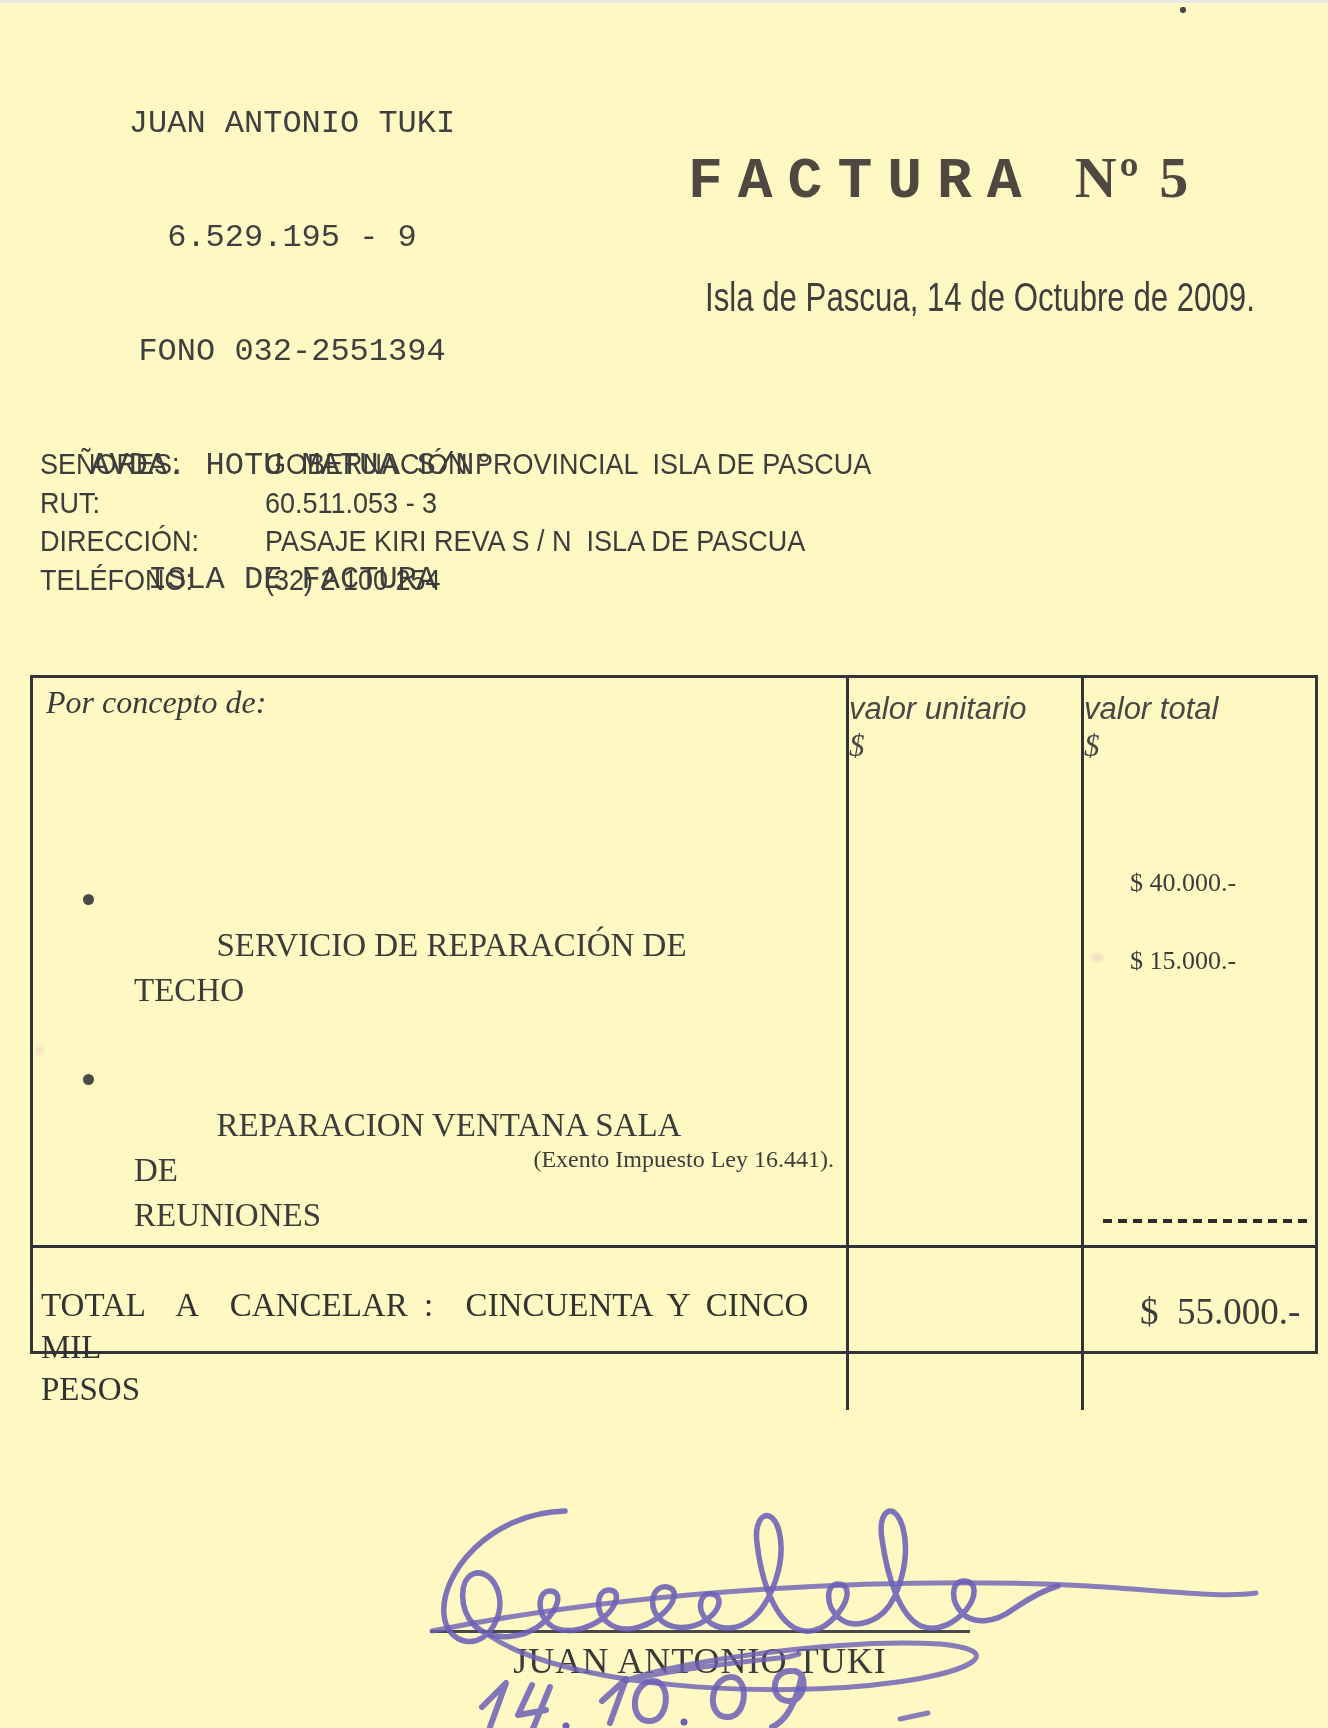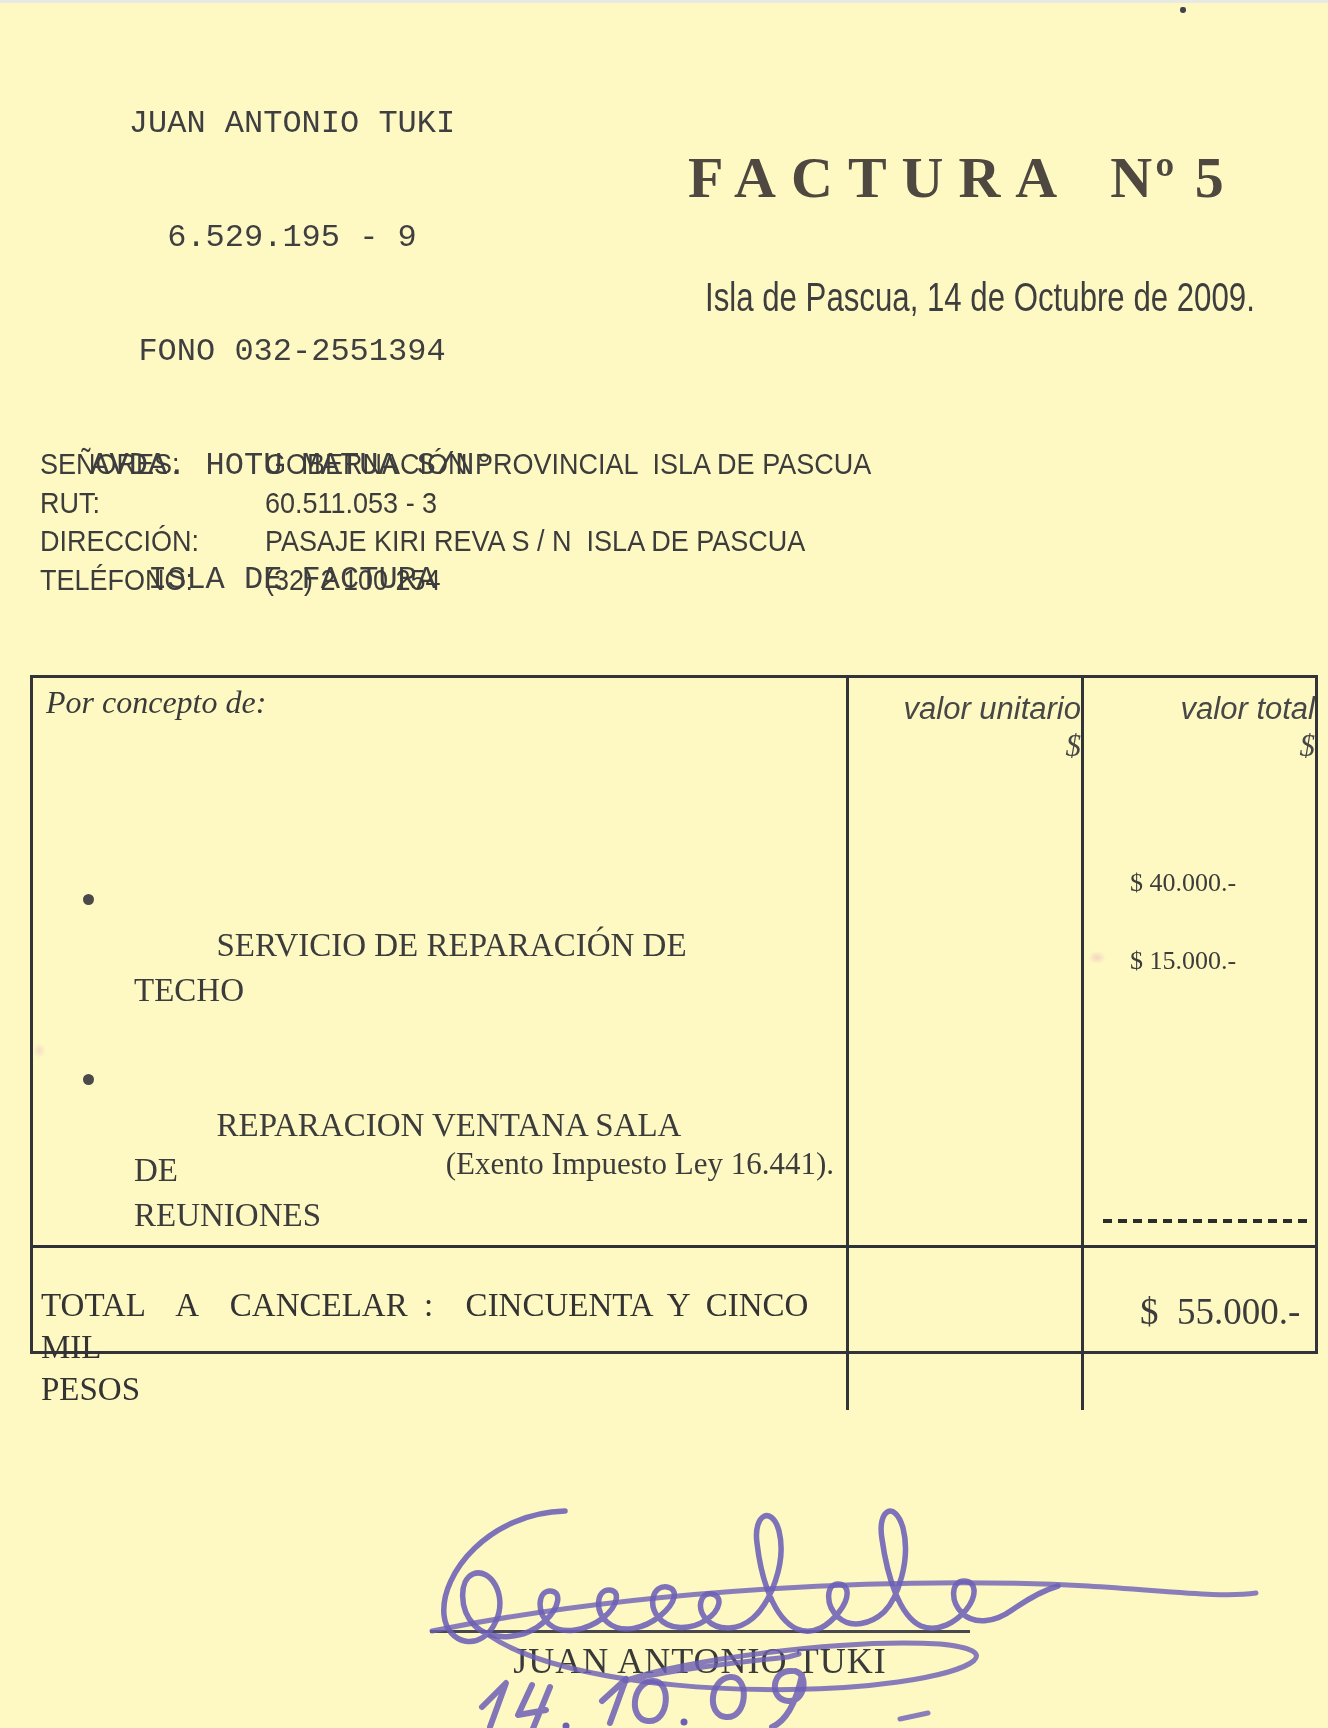--- a/index.html
+++ b/index.html
@@ -15,21 +15,21 @@
     position:absolute;left:82px;top:26px;width:420px;text-align:center;
     font-family:"Liberation Mono",monospace;font-size:32px;line-height:38px;
     color:#3f3f41;letter-spacing:0px;white-space:pre;
   }
 
   
   .title{
     position:absolute;left:688px;top:146px;line-height:1;white-space:nowrap;
     font-family:"Liberation Serif",serif;font-weight:bold;font-size:58px;color:#4e4840;
   }
-  .title .t-word{letter-spacing:15px;}
+  .title .t-word{letter-spacing:15px;font-family:Liberation Mono, monospace;}
   .title .t-num{margin-left:38px;letter-spacing:3px;}
 
   
   .date-line{
     position:absolute;left:705px;top:270px;white-space:nowrap;
     font-family:"Liberation Sans",sans-serif;font-size:40px;line-height:1.2;color:#3e3e3e;
     transform:scaleX(.78);transform-origin:left top;
   }
 
   
@@ -50,35 +50,35 @@
   }
   .cell{position:relative;box-sizing:border-box;}
   .c-mid,.c-right{border-left:3px solid #33333a;}
   .row-total-cell{border-top:3px solid #303038;}
 
   .h-concept{
     padding:6px 0 0 13px;font-style:italic;font-size:32px;color:#3a3a3a;
     font-family:"Liberation Serif",serif;
   }
   .h-val{
-    padding-top:12px;text-align:right;font-style:italic;font-size:31px;line-height:37px;
+    padding-top:12px;text-align:left;font-style:italic;font-size:31px;line-height:37px;
     font-family:"Liberation Sans",sans-serif;color:#474747;
   }
   .h-cur{display:block;font-family:"Liberation Serif",serif;font-size:31px;}
 
   ul.items{
     list-style:none;margin:116px 0 0 50px;padding:0;
     font-size:33px;line-height:45px;color:#3c3c3c;
   }
   ul.items li{position:relative;padding-left:51px;width:560px;white-space:pre-wrap;}
   .bullet{
     position:absolute;left:0;top:16px;width:11px;height:11px;border-radius:50%;
     background:#4a4a4a;
   }
-  .exempt{position:absolute;right:12px;top:384px;font-size:31px;color:#3c3c3c;white-space:nowrap;}
+  .exempt{position:absolute;right:12px;top:384px;font-size:24px;color:#3c3c3c;white-space:nowrap;}
 
   .amount{position:absolute;left:46px;font-size:26px;white-space:pre;color:#3c3c3c;}
   .amount-1{top:106px;}
   .amount-2{top:184px;}
   .dash-line{
     position:absolute;left:19px;top:457px;width:206px;height:4px;
     background:repeating-linear-gradient(90deg,#2c2c2c 0 9px,transparent 9px 15px);
   }
 
   .total-label{

